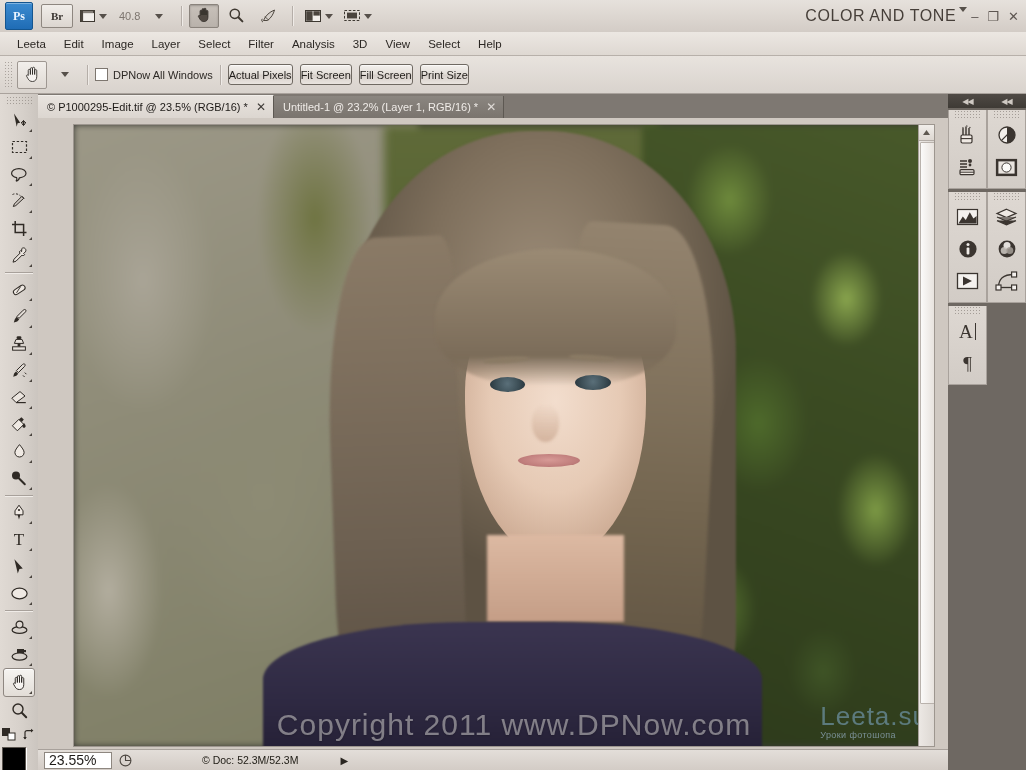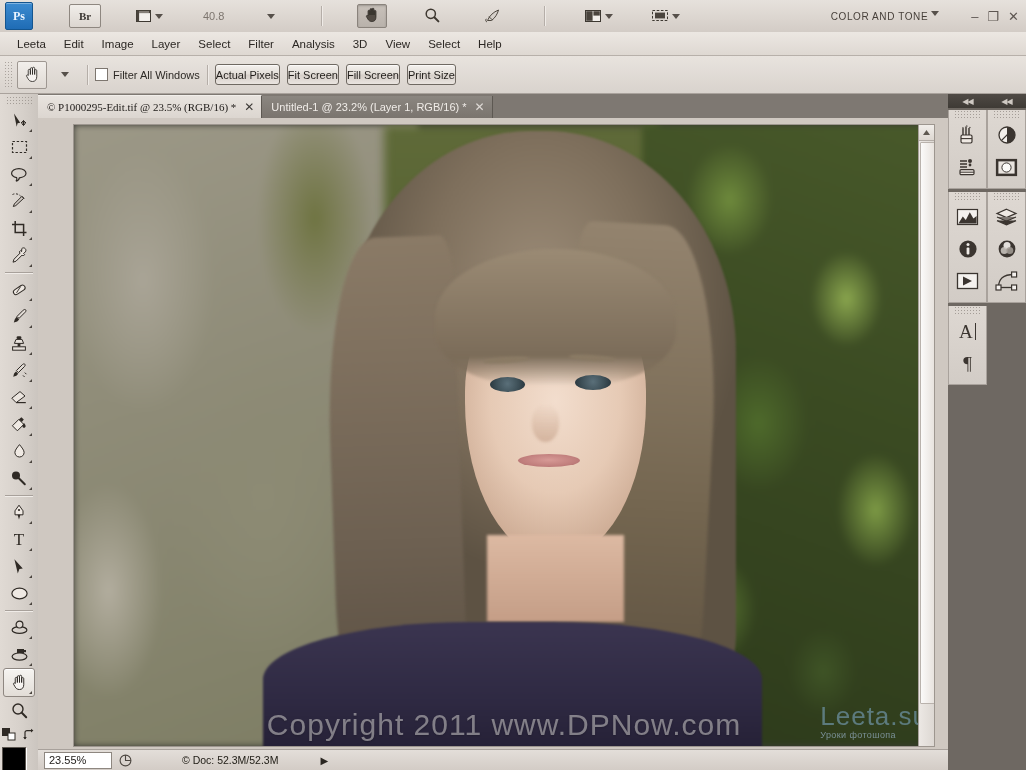--- a/index.html
+++ b/index.html
@@ -10,21 +10,21 @@
     background:#d8d2cc;
     -webkit-font-smoothing:antialiased;
   }
   #app{position:relative;width:1026px;height:770px;background:#d6d0ca;}
 
   
   .appbar{
     position:absolute;left:0;top:0;width:1026px;height:32px;
     background:linear-gradient(180deg,#e6e1dc 0%,#ddd7d1 50%,#d3ccc6 100%);
     border-bottom:1px solid #b4ada7;
-    display:flex;align-items:center;gap:28px;
+    display:flex;align-items:center;
   }
   .ps-logo{
     width:26px;height:26px;margin-left:5px;margin-right:8px;
     background:linear-gradient(180deg,#3c8bd0 0%,#1f6cb5 100%);
     border:1px solid #14558f;border-radius:2px;
     color:#eaf4ff;font-size:12px;font-weight:bold;
     display:flex;align-items:center;justify-content:center;
     font-family:"Liberation Serif", serif;
     box-shadow:inset 0 1px 0 rgba(255,255,255,.35);
   }
@@ -47,21 +47,21 @@
   .caret{
     width:0;height:0;margin-left:3px;
     border-left:4px solid transparent;border-right:4px solid transparent;
     border-top:5px solid #56504a;
   }
   .zoomval{color:#7d766f;font-size:11px;margin:0 2px 0 6px;}
   .vsep{width:1px;height:20px;background:#b5aea8;margin:0 7px;
         box-shadow:1px 0 0 #efebe7;}
   .wsname{
     margin-left:auto;color:#4a4views;color:#463f39;letter-spacing:.6px;
-    font-size:10px;padding-right:4px;display:flex;align-items:flex-start;
+    font-size:16px;padding-right:4px;display:flex;align-items:flex-start;
   }
   .wincontrols{display:flex;align-items:center;margin-right:7px;gap:9px;}
   .wc{color:#5d5651;font-size:13px;line-height:1;cursor:default;}
 
   
   .menubar{
     position:absolute;left:0;top:32px;width:1026px;height:23px;
     background:linear-gradient(180deg,#ece7e2,#ded8d2);
     border-bottom:1px solid #b7b0aa;
     display:flex;align-items:center;padding-left:8px;
@@ -107,21 +107,21 @@
     position:absolute;left:38px;top:94px;width:910px;height:24px;
     background:#7e7872;display:flex;align-items:flex-end;
   }
   .doctab{
     height:22px;display:flex;align-items:center;padding:0 7px 0 9px;
     font-size:11px;border-right:1px solid #5d5852;
     white-space:nowrap;
   }
   .doctab.active{
     background:linear-gradient(180deg,#e8e3de,#dcd6d0);
-    color:#1d1a17;border-top:1px solid #f2efeb;font-family:Liberation Serif, serif;
+    color:#1d1a17;border-top:1px solid #f2efeb;
   }
   .doctab.inactive{
     background:linear-gradient(180deg,#8b8680,#7a746e);
     color:#f0ece8;
   }
   .tabclose{margin-left:8px;font-size:12px;line-height:1;opacity:.85;}
 
   
   .toolbar{
     position:absolute;left:0;top:94px;width:38px;height:676px;
@@ -237,21 +237,21 @@
          background:radial-gradient(ellipse at 50% 45%, #d79a96 0%, #c17f7d 60%, #a86a69 100%);
          border-radius:50%;filter:blur(.7px);}
   .neck{position:absolute;left:48%;top:66%;width:16%;height:14%;
         background:linear-gradient(180deg,#dcb9a2,#c49d86);filter:blur(1.5px);}
   .shirt{
     position:absolute;left:22%;top:80%;width:58%;height:22%;
     background:linear-gradient(180deg,#3b3550 0%,#2e2942 60%,#241f34 100%);
     border-radius:42% 42% 0 0;filter:blur(1.2px);
   }
   .watermark{
-    position:absolute;left:0;bottom:4px;width:100%;
+    position:absolute;left:10px;bottom:4px;width:100%;
     text-align:center;color:rgba(235,232,228,.48);
     font-size:30px;letter-spacing:1px;white-space:nowrap;
     font-family:"Liberation Sans", sans-serif;
     text-shadow:0 1px 2px rgba(0,0,0,.18);
   }
   .brandlogo{
     position:absolute;right:6px;bottom:6px;text-align:left;line-height:1;
   }
   .brandlogo .bl-main{
     color:rgba(120,160,185,.62);font-size:26px;letter-spacing:1px;
@@ -282,28 +282,28 @@
   .statusbar{
     position:absolute;left:38px;bottom:0;width:910px;height:20px;
     background:linear-gradient(180deg,#e3ded9,#d3ccc6);
     border-top:1px solid #a8a19b;
     display:flex;align-items:center;
   }
   .zoombox{
     width:62px;height:15px;margin-left:6px;
     background:#fff;border:1px solid #8e8780;
     display:flex;align-items:center;padding-left:4px;
-    font-size:11px;color:#1e1b18;
+    font-size:14px;color:#1e1b18;
   }
   .statusicon{
     width:18px;height:15px;margin-left:4px;
     display:flex;align-items:center;justify-content:center;color:#4b453f;
   }
   .statustext{
-    margin-left:48px;font-size:10.5px;color:#232019;display:flex;align-items:center;gap:4px;
+    margin-left:68px;font-size:10.5px;color:#232019;display:flex;align-items:center;gap:4px;
   }
   .statusarrow{margin-left:42px;color:#2a2621;font-size:10px;}
 
   
   .dock{
     position:absolute;right:0;top:94px;width:78px;height:676px;
     background:#6e6862;
   }
   .dock-head{
     display:flex;height:14px;
@@ -445,21 +445,21 @@
       </svg>
     </div>
     <div class="tbtn">
       <i class="caret"></i>
     </div>
 
     <div class="vsep"></div>
 
     <label class="optlabel">
       <span class="chk"></span>
-      <span>Filter All Windows</span>
+      <span>DPNow All Windows</span>
     </label>
 
     <div class="vsep"></div>
 
     <div class="pbtn">Actual Pixels</div>
     <div class="pbtn">Fit Screen</div>
     <div class="pbtn">Fill Screen</div>
     <div class="pbtn">Print Size</div>
   </div>
 

